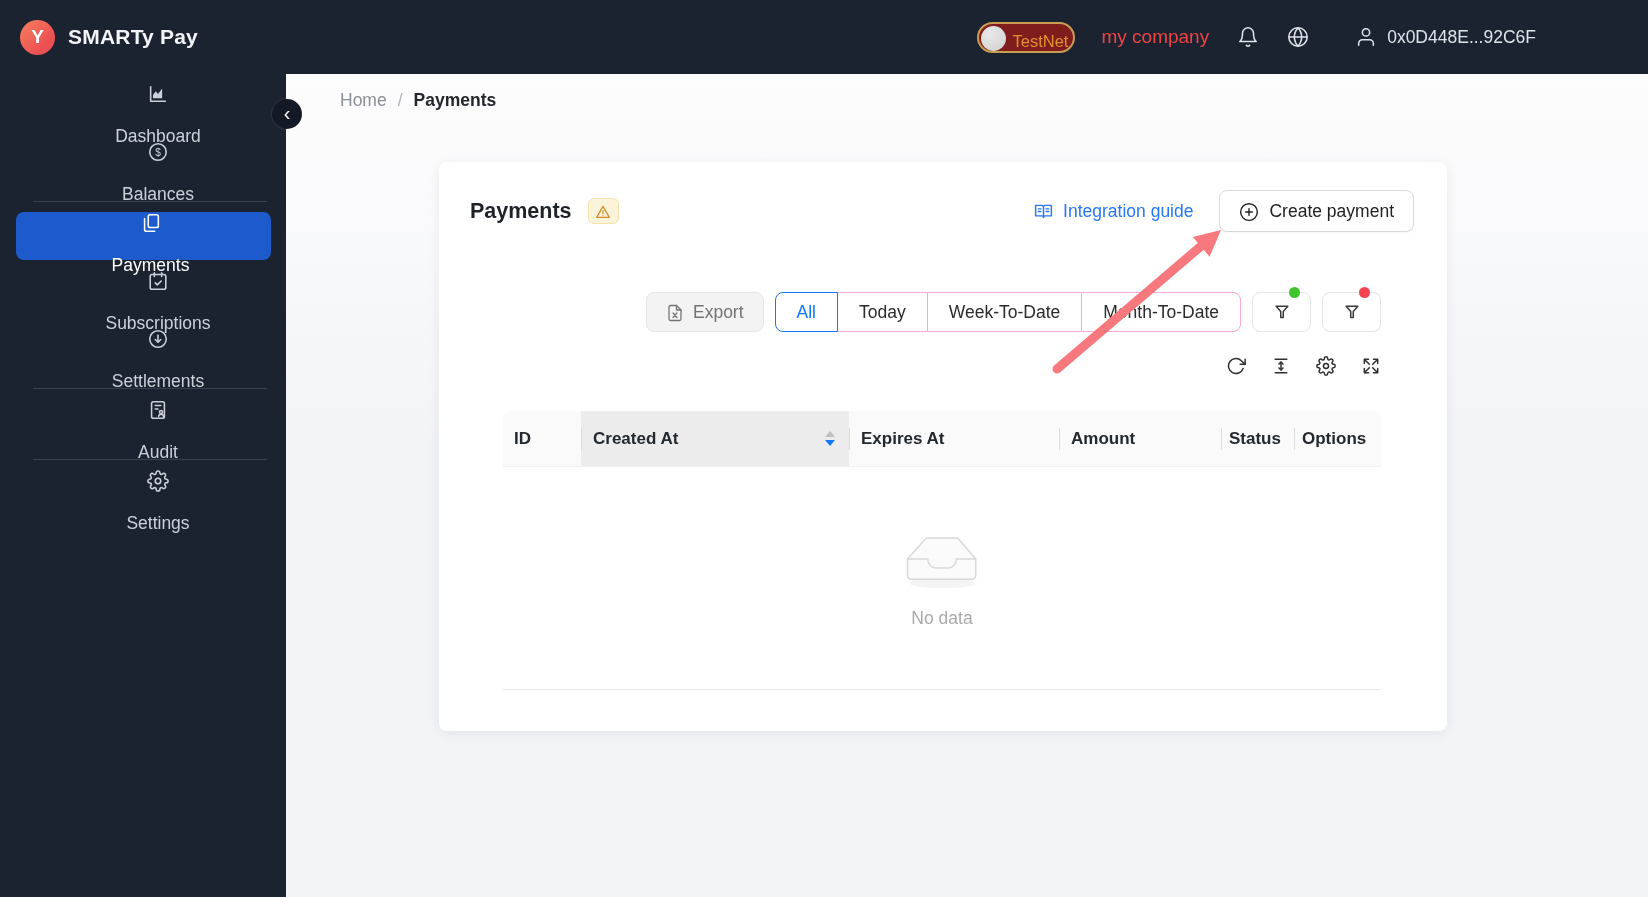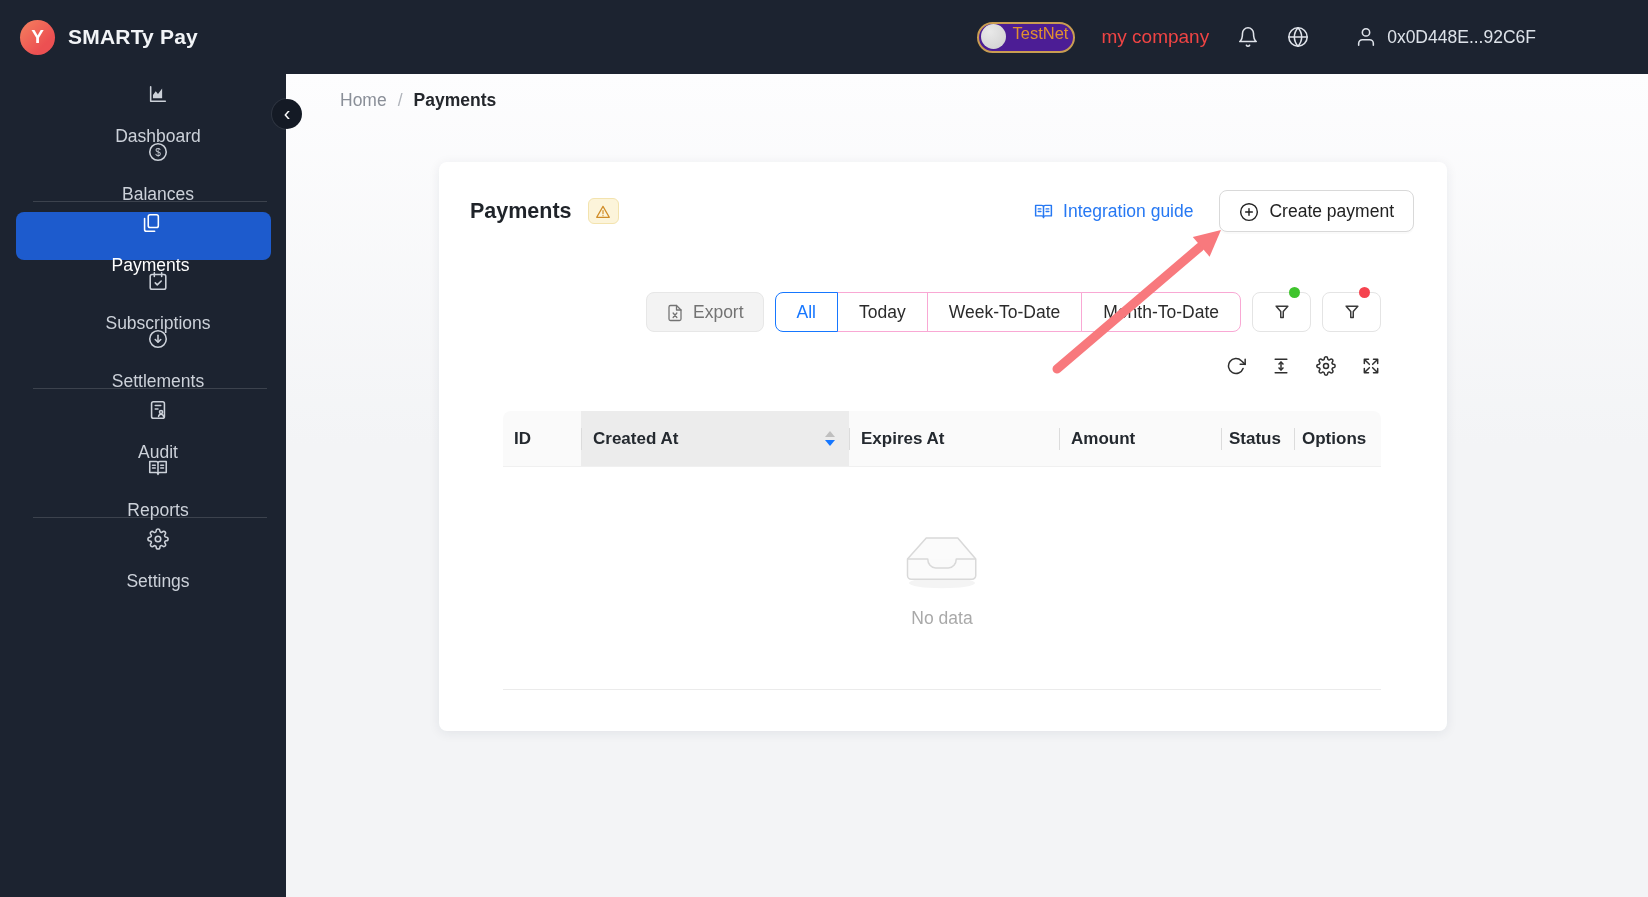--- a/index.html
+++ b/index.html
@@ -21,22 +21,22 @@
   .brand-logo {
     width:35px; height:35px; border-radius:50%;
     background:linear-gradient(135deg,#f5815f 0%,#ec5052 70%);
     color:#fff; font-weight:bold; font-size:19px;
     display:flex; align-items:center; justify-content:center;
   }
   .brand-name { margin-left:13px; font-size:21px; font-weight:600; color:#f2f4f7; letter-spacing:.2px; }
   .header-right { margin-left:auto; display:flex; align-items:center; padding-right:112px; }
   .net-toggle {
     position:relative; width:98px; height:31px; border-radius:17px;
-    background:#4c1d95; border:2px solid #c99d52;
-    display:flex; align-items:flex-start; cursor:pointer;
+    background:#7f1d1d; border:2px solid #c99d52;
+    display:flex; align-items:flex-end; cursor:pointer;
   }
   .net-knob {
     width:25px; height:25px; border-radius:50%; margin-left:2px;
     background:radial-gradient(circle at 35% 30%, #e9e9e9, #cfcfcf);
   }
   .net-label { margin-left:6px; font-size:16.5px; color:#e0912f; }
   .company { margin-left:26px; font-size:19px; color:#ef4444; }
   .hicon { color:#dfe3ea; margin-left:28px; cursor:pointer; display:flex; }
   .wallet { display:flex; align-items:center; margin-left:46px; cursor:pointer; }
   .wallet-text { margin-left:10px; font-size:17.5px; color:#dde2e9; }
@@ -256,29 +256,20 @@
   <div class="side-item">
     <span>
       <svg class="icon" width="22" height="22" viewBox="0 0 24 24" fill="none" stroke="currentColor" stroke-width="1.7" stroke-linecap="round" stroke-linejoin="round">
           <rect x="5" y="3" width="14" height="18" rx="2"></rect>
           <path d="M9 7h6M9 11h3"></path>
           <circle cx="15.3" cy="14.3" r="1.7"></circle>
           <path d="M12.6 19c.3-1.5 1.4-2.4 2.7-2.4s2.4.9 2.7 2.4"></path>
         </svg>
     </span>
     <span>Audit</span>
-  </div>
-  <div class="side-item">
-    <span>
-      <svg class="icon" width="22" height="22" viewBox="0 0 24 24" fill="none" stroke="currentColor" stroke-width="1.7" stroke-linecap="round" stroke-linejoin="round">
-          <path d="M3 5h7a2 2 0 0 1 2 2v12a2 2 0 0 0-2-2H3zM21 5h-7a2 2 0 0 0-2 2v12a2 2 0 0 1 2-2h7z"></path>
-          <path d="M6 9h3M6 12h3M15 9h3M15 12h3"></path>
-        </svg>
-    </span>
-    <span>Reports</span>
   </div>
   <div class="side-divider"></div>
   <div class="side-item">
     <span>
       <svg class="icon" width="22" height="22" viewBox="0 0 24 24" fill="none" stroke="currentColor" stroke-width="1.7" stroke-linecap="round" stroke-linejoin="round">
           <circle cx="12" cy="12" r="3"></circle>
           <path d="M19.4 15a1.65 1.65 0 0 0 .33 1.82l.06.06a2 2 0 0 1 0 2.83 2 2 0 0 1-2.83 0l-.06-.06a1.65 1.65 0 0 0-1.82-.33 1.65 1.65 0 0 0-1 1.51V21a2 2 0 0 1-2 2 2 2 0 0 1-2-2v-.09A1.65 1.65 0 0 0 9 19.4a1.65 1.65 0 0 0-1.82.33l-.06.06a2 2 0 0 1-2.83 0 2 2 0 0 1 0-2.83l.06-.06a1.65 1.65 0 0 0 .33-1.82 1.65 1.65 0 0 0-1.51-1H3a2 2 0 0 1-2-2 2 2 0 0 1 2-2h.09A1.65 1.65 0 0 0 4.6 9a1.65 1.65 0 0 0-.33-1.82l-.06-.06a2 2 0 0 1 0-2.83 2 2 0 0 1 2.83 0l.06.06a1.65 1.65 0 0 0 1.82.33H9a1.65 1.65 0 0 0 1-1.51V3a2 2 0 0 1 2-2 2 2 0 0 1 2 2v.09a1.65 1.65 0 0 0 1 1.51 1.65 1.65 0 0 0 1.82-.33l.06-.06a2 2 0 0 1 2.83 0 2 2 0 0 1 0 2.83l-.06.06a1.65 1.65 0 0 0-.33 1.82V9a1.65 1.65 0 0 0 1.51 1H21a2 2 0 0 1 2 2 2 2 0 0 1-2 2h-.09a1.65 1.65 0 0 0-1.51 1z"></path>
         </svg>
     </span>
     <span>Settings</span>

